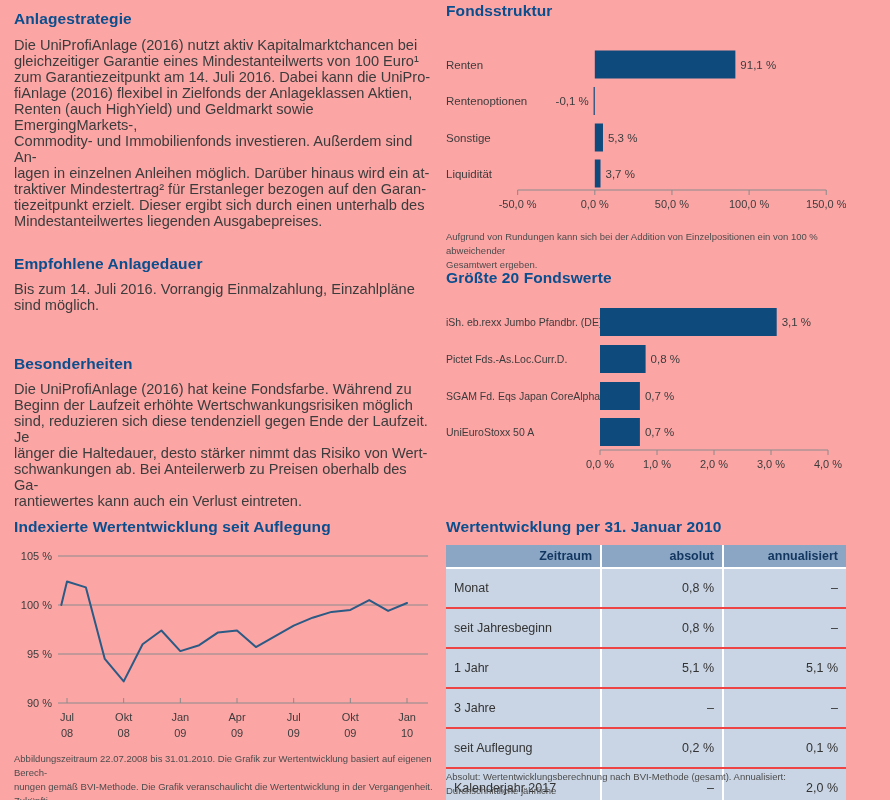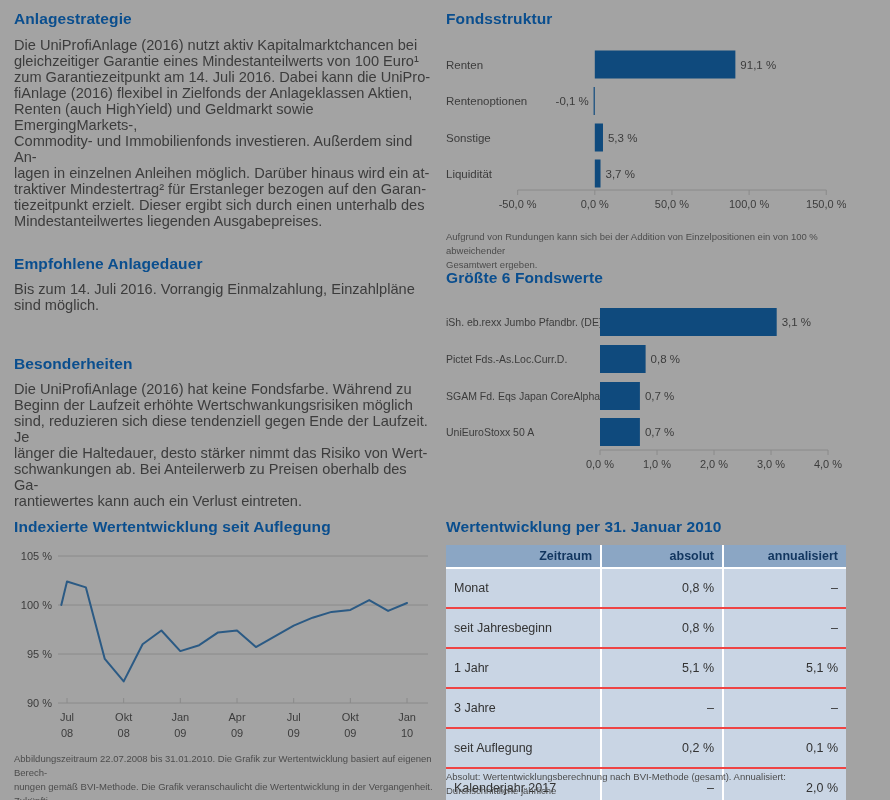--- a/index.html
+++ b/index.html
@@ -1,17 +1,17 @@
 <!DOCTYPE html>
 <html><head>
 <meta charset="utf-8">
 <style>
   html,body { margin:0; padding:0; background:#ffffff; }
   .page {
-    position:relative; width:890px; height:800px; background:#a3a3a3;
+    position:relative; width:890px; height:800px; background:#fca5a5;
     font-family:"Liberation Sans", sans-serif; overflow:hidden;
   }
   .col { position:absolute; top:0; height:800px; }
   .col-left  { left:14px;  width:421px; }
   .col-right { left:446px; width:400px; }
   h2.sec {
     position:absolute; margin:0; font-size:15.5px; font-weight:bold;
     color:#0a4e8e; letter-spacing:0.1px; white-space:nowrap;
   }
   .body-text {
@@ -26,21 +26,21 @@
   #t-anlagestrategie { top:10px; }
   #p-anlagestrategie { top:37px; }
   #t-anlagedauer     { top:255px; }
   #p-anlagedauer     { top:281px; }
   #t-besonderheiten  { top:355px; }
   #p-besonderheiten  { top:381px; }
   #t-performance     { top:518px; }
   #chart-performance { position:absolute; top:545px; left:0; }
   #f-performance     { top:752px; }
   
-  #t-fondsstruktur     { top:10px;text-align:center; }
+  #t-fondsstruktur     { top:2px;text-align:center; }
   #chart-fondsstruktur { position:absolute; top:40px; left:0; }
   #f-fondsstruktur     { top:230px; }
   #t-top10             { top:269px; }
   #chart-top10         { position:absolute; top:300px; left:0; }
   #t-wertentwicklung   { top:518px; }
   #table-wrap          { position:absolute; top:545px; left:0; width:400px; }
   #f-wertentwicklung   { top:770px; }
   
   table.perf { border-collapse:collapse; table-layout:fixed; width:400px;
                font-size:12.5px; color:#333333; }
@@ -149,21 +149,21 @@
           <text x="0" y="101.5" font-size="11.5" fill="#3c3c3c">Sonstige</text>
           <rect x="148.8" y="83.5" width="8.1779" height="28" fill="#0f4a7d"></rect>
           <text x="161.9779" y="101.5" font-size="11.5" fill="#3c3c3c">5,3 %</text>
           <text x="0" y="137.5" font-size="11.5" fill="#3c3c3c">Liquidität</text>
           <rect x="148.8" y="119.5" width="5.7091" height="28" fill="#0f4a7d"></rect>
           <text x="159.50910000000002" y="137.5" font-size="11.5" fill="#3c3c3c">3,7 %</text>
         </svg></div>
     <p class="footnote" id="f-fondsstruktur">Aufgrund von Rundungen kann sich bei der Addition von Einzelpositionen ein von 100 % abweichender
 Gesamtwert ergeben.</p>
 
-    <h2 class="sec" id="t-top10">Größte 6 Fondswerte</h2>
+    <h2 class="sec" id="t-top10">Größte 20 Fondswerte</h2>
     <div id="chart-top10"><svg width="400" height="170">
           <line x1="154" y1="150" x2="382" y2="150" stroke="#8a8a8a" stroke-width="1"></line>
           <line x1="154" y1="150" x2="154" y2="155" stroke="#8a8a8a" stroke-width="1"></line>
           <text x="154" y="168" text-anchor="middle" font-size="11" fill="#3c3c3c">0,0 %</text>
           <line x1="211" y1="150" x2="211" y2="155" stroke="#8a8a8a" stroke-width="1"></line>
           <text x="211" y="168" text-anchor="middle" font-size="11" fill="#3c3c3c">1,0 %</text>
           <line x1="268" y1="150" x2="268" y2="155" stroke="#8a8a8a" stroke-width="1"></line>
           <text x="268" y="168" text-anchor="middle" font-size="11" fill="#3c3c3c">2,0 %</text>
           <line x1="325" y1="150" x2="325" y2="155" stroke="#8a8a8a" stroke-width="1"></line>
           <text x="325" y="168" text-anchor="middle" font-size="11" fill="#3c3c3c">3,0 %</text>

